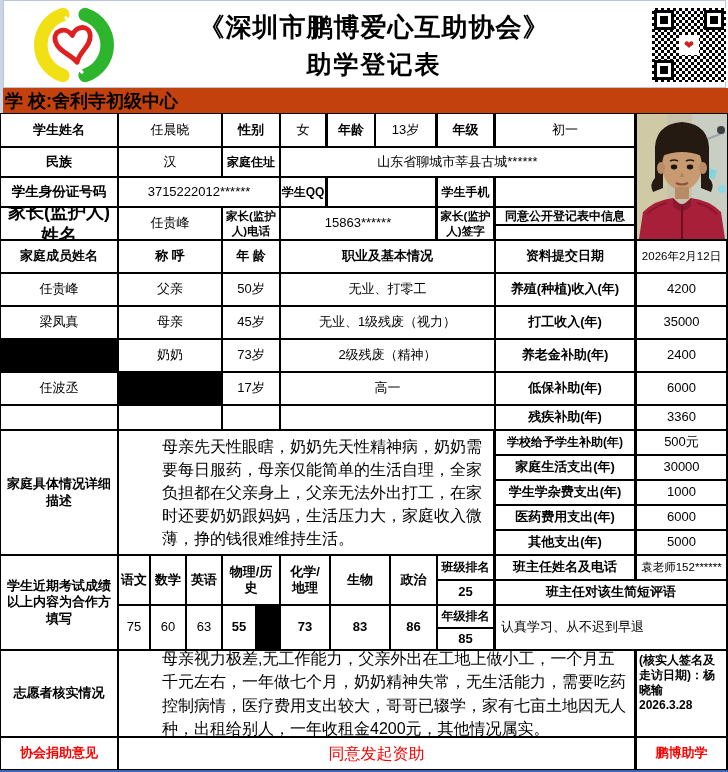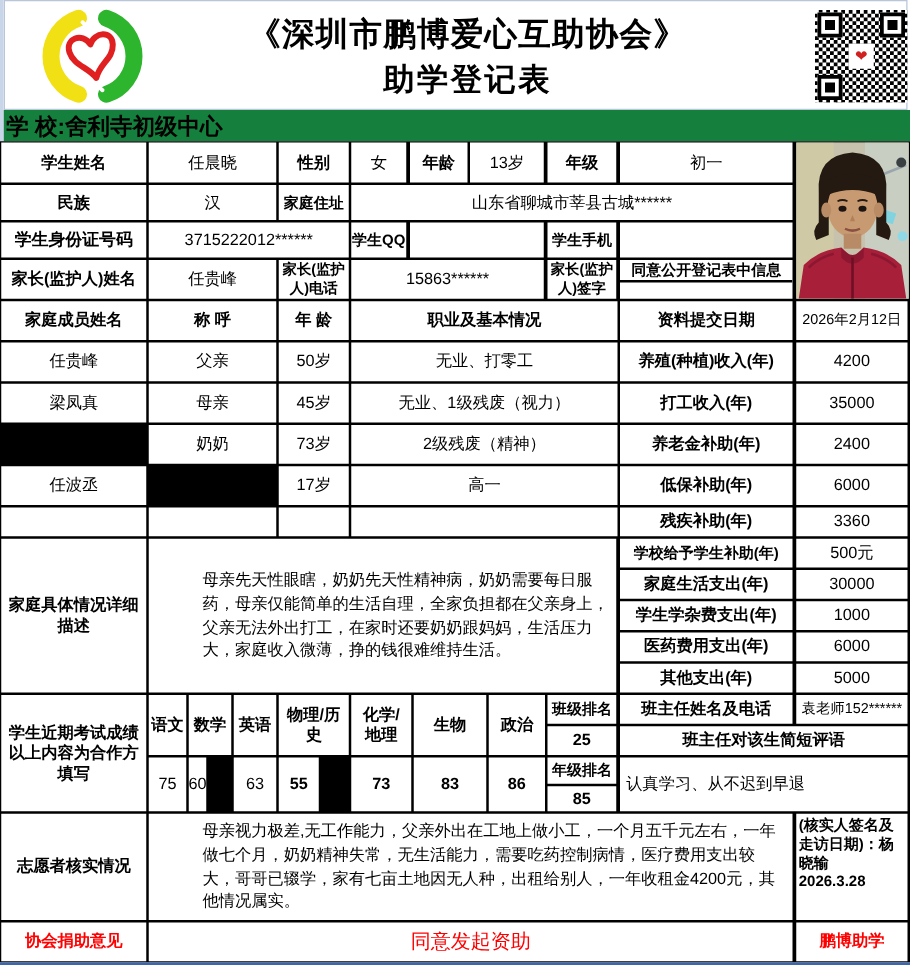--- a/index.html
+++ b/index.html
@@ -13,33 +13,33 @@
   .title .t1{font-size:26px;font-weight:bold;line-height:40px;letter-spacing:1px;}
   .title .t2{font-size:25px;font-weight:bold;line-height:34px;letter-spacing:2px;}
   .qr{position:absolute;left:648px;top:7px;width:74px;height:74px;background:#fff;overflow:hidden;}
   .qr .noise{position:absolute;inset:0;
       background:repeating-conic-gradient(#000 0% 25%,#fff 0% 50%) 0 0/6px 6px,
                  repeating-conic-gradient(#000 0% 25%,transparent 0% 50%) 2px 3px/10px 10px;}
   .finder{position:absolute;width:14px;height:14px;border:3px solid #000;background:#fff;}
   .finder i{display:block;width:8px;height:8px;background:#000;margin:3px;}
   .qr .logo-center{position:absolute;left:27px;top:27px;width:20px;height:20px;background:#fff;
       display:flex;align-items:center;justify-content:center;font-size:12px;color:#d02020;}
-  .schoolrow{position:absolute;left:3px;top:88px;width:725px;height:25px;background:#15803d;
+  .schoolrow{position:absolute;left:3px;top:88px;width:725px;height:25px;background:#c2410c;
       display:flex;align-items:center;font-size:18px;font-weight:bold;padding-left:2px;box-sizing:border-box;}
   .tbl{position:absolute;left:0;top:113px;width:728px;height:657px;background:#000;}
   .c{position:absolute;background:#fff;display:flex;align-items:center;justify-content:center;
      font-size:13px;text-align:center;box-sizing:border-box;overflow:hidden;line-height:1.25;}
   .b{font-weight:bold;}
   .sm{font-size:12px;}
   .xs{font-size:11.5px;}
   .left{justify-content:flex-start;text-align:left;}
   .top{align-items:flex-start;}
   .red{color:#f00;}
   .pad{padding:2px 5px;}
-  .desc{line-height:1.45;font-size:13px;padding-left:43px;}
+  .desc{line-height:1.45;font-size:16px;padding-left:43px;}
   .photo{position:absolute;left:637px;top:1px;width:90px;height:125px;background:#c2bfae;}
   .bluebar{position:absolute;left:0;top:770px;width:728px;height:2px;background:#3b66b0;}
 </style>
 </head>
 <body>
 
 <div class="edge-left"></div>
 
 <div class="header">
   <div class="logo">
@@ -117,21 +117,21 @@
   <div class="c b sm" style="left:223px;top:35px;width:56px;height:28px;">家庭住址</div>
   <div class="c" style="left:281px;top:35px;width:353px;height:28px;">山东省聊城市莘县古城******</div>
 
   <div class="c b" style="left:1px;top:65px;width:116px;height:28px;font-size:13.5px;">学生身份证号码</div>
   <div class="c" style="left:119px;top:65px;width:160px;height:28px;">3715222012******</div>
   <div class="c b sm" style="left:281px;top:65px;width:44px;height:28px;">学生QQ</div>
   <div class="c" style="left:328px;top:65px;width:107px;height:28px;"></div>
   <div class="c b sm" style="left:438px;top:65px;width:55px;height:28px;">学生手机</div>
   <div class="c" style="left:496px;top:65px;width:138px;height:28px;"></div>
 
-  <div class="c b" style="left:1px;top:95px;width:116px;height:31px;font-size:13px;">家长(监护人)姓名</div>
+  <div class="c b" style="left:1px;top:95px;width:116px;height:31px;font-size:18px;">家长(监护人)姓名</div>
   <div class="c" style="left:119px;top:95px;width:102px;height:31px;">任贵峰</div>
   <div class="c b xs" style="left:223px;top:95px;width:56px;height:31px;">家长(监护人)电话</div>
   <div class="c" style="left:281px;top:95px;width:154px;height:31px;">15863******</div>
   <div class="c b xs" style="left:438px;top:95px;width:55px;height:31px;">家长(监护人)签字</div>
   <div class="c" style="left:496px;top:95px;width:138px;height:31px;flex-direction:column;align-items:stretch;">
     <div class="b sm" style="height:16px;display:flex;align-items:center;justify-content:center;border-bottom:2px solid #000;">同意公开登记表中信息</div>
     <div style="flex:1;"></div>
   </div>
 
   <div class="c b" style="left:1px;top:128px;width:116px;height:31px;">家庭成员姓名</div>
@@ -192,21 +192,21 @@
 
   <div class="c b" style="left:119px;top:443px;width:30px;height:48px;padding:0 1px;">语文</div>
   <div class="c b" style="left:151px;top:443px;width:34px;height:48px;">数学</div>
   <div class="c b" style="left:187px;top:443px;width:34px;height:48px;">英语</div>
   <div class="c b" style="left:223px;top:443px;width:56px;height:48px;padding:0 4px;">物理/历史</div>
   <div class="c b" style="left:281px;top:443px;width:48px;height:48px;padding:0 4px;">化学/地理</div>
   <div class="c b" style="left:331px;top:443px;width:58px;height:48px;">生物</div>
   <div class="c b" style="left:391px;top:443px;width:45px;height:48px;">政治</div>
 
   <div class="c" style="left:119px;top:493px;width:30px;height:43px;">75</div>
-  <div class="c" style="left:151px;top:493px;width:14px;height:43px;">60</div>
+  <div class="c" style="left:151px;top:493px;width:34px;height:43px;">60</div>
   <div class="c" style="left:187px;top:493px;width:34px;height:43px;">63</div>
   <div class="c b" style="left:223px;top:493px;width:32px;height:43px;">55</div>
   <div class="c b" style="left:281px;top:493px;width:48px;height:43px;">73</div>
   <div class="c b" style="left:331px;top:493px;width:58px;height:43px;">83</div>
   <div class="c b" style="left:391px;top:493px;width:45px;height:43px;">86</div>
 
   <div class="c b sm" style="left:438px;top:443px;width:55px;height:23px;">班级排名</div>
   <div class="c b" style="left:438px;top:468px;width:55px;height:23px;">25</div>
   <div class="c b sm" style="left:438px;top:493px;width:55px;height:21px;">年级排名</div>
   <div class="c b" style="left:438px;top:516px;width:55px;height:20px;">85</div>

